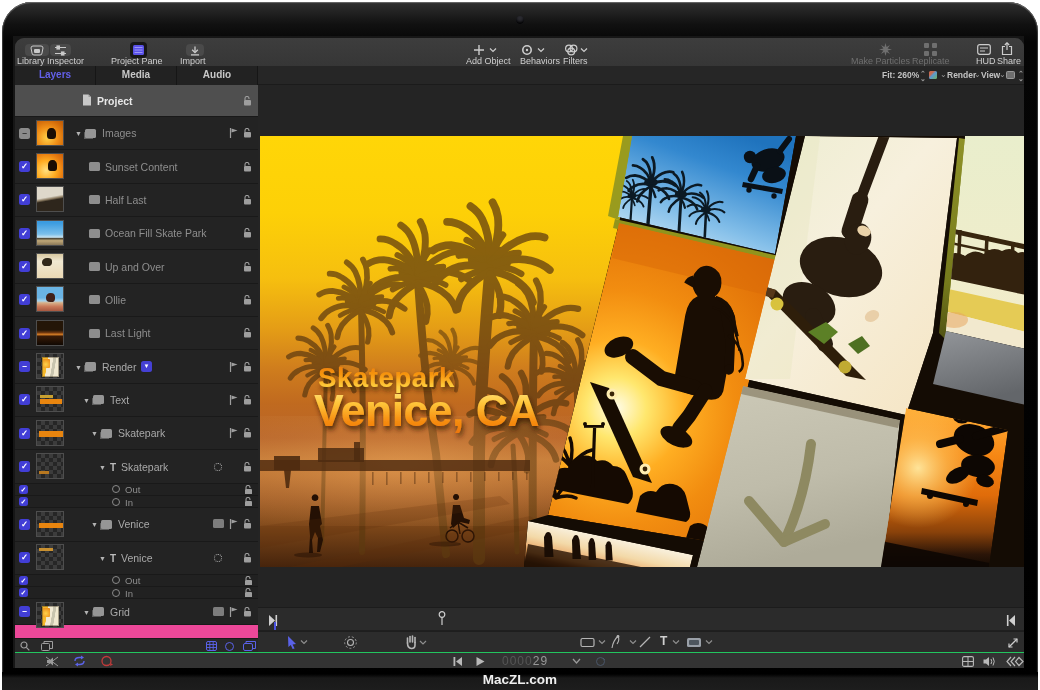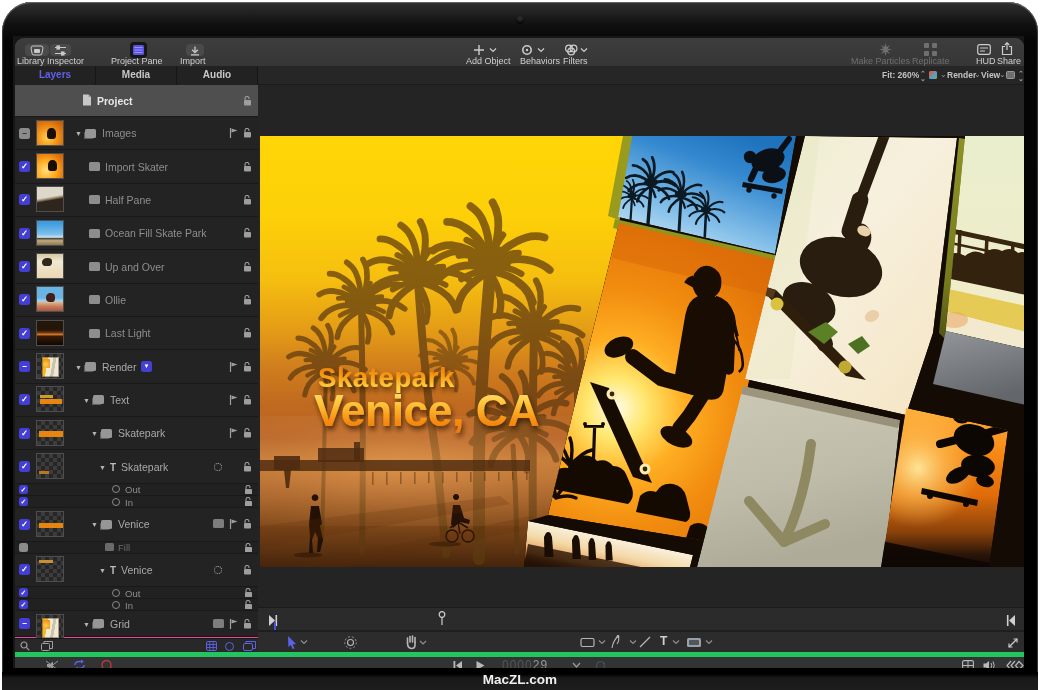--- a/index.html
+++ b/index.html
@@ -48,21 +48,21 @@
 .t-ollie::after{content:"";position:absolute;left:9px;top:6px;width:9px;height:9px;background:#402018;border-radius:50% 45% 40% 45%}
 .t-last{background:linear-gradient(#241608 38%,#7a3c10 50%,#e08428 55%,#381a06 64%,#100802)}
 .stick{position:absolute;left:5px;top:3px;width:17px;height:20px;background:linear-gradient(100deg,#f5b82a 30%,#f2ead4 32% 55%,#c8c4ae 57% 70%,#f0e8d0 72%);box-shadow:inset 0 0 0 1px rgba(60,50,30,.4)}
 .stick::after{content:"";position:absolute;left:1px;top:2px;width:7px;height:9px;background:radial-gradient(circle at 40% 60%,#ffd24a,#e88010);border-radius:1px}
 .tbar{position:absolute;background:#e8850f}
 
 #canvas{position:absolute;left:243px;top:47px;width:766px;height:522px;background:#242424;overflow:hidden}
 #art{position:absolute;left:2px;top:51px;width:766px;height:431px}
 #ruler{position:absolute;left:243px;top:569px;width:766px;height:24px;background:#2b2b2b;border-top:1px solid #1c1c1c}
 #tools{position:absolute;left:243px;top:593px;width:766px;height:21px;background:#2c2c2c;border-top:1px solid #1e1e1e}
-#transport{position:absolute;left:0;top:614px;width:1009px;height:16px;background:#333;border-top:5px solid #22c55e}
+#transport{position:absolute;left:0;top:614px;width:1009px;height:16px;background:#333;border-top:1px solid #22c55e}
 #maczl{position:absolute;left:2px;top:672px;width:1036px;height:18px;text-align:center;font-size:13.5px;font-weight:bold;color:#efefef;background:linear-gradient(#000 2px,#191919 6px,#1d1d1d)}
 svg{display:block}
 </style></head><body>
 <div id="laptop"></div>
 <div id="cam"></div>
 <div id="screen">
     <div id="win">
 <div id="tabs">
         <div class="act">Layers</div>
         <div>Media</div>
@@ -208,32 +208,32 @@
           <svg class="lock" width="9" height="10">
             <use href="#lk"></use>
           </svg>
 </div>
 <div class="row rn">
  <div class="cb">✓</div>
           <div class="thumb">
             <div class="ph t-sun"></div>
           </div>
  <div class="iic" style="left:74px"></div>
-          <div class="nm nmd" style="left:90px">Import Skater</div>
+          <div class="nm nmd" style="left:90px">Sunset Content</div>
  <svg class="lock" width="9" height="10">
             <use href="#lk"></use>
           </svg>
 </div>
 <div class="row rn">
  <div class="cb">✓</div>
           <div class="thumb">
             <div class="ph t-half"></div>
           </div>
  <div class="iic" style="left:74px"></div>
-          <div class="nm nmd" style="left:90px">Half Pane</div>
+          <div class="nm nmd" style="left:90px">Half Last</div>
  <svg class="lock" width="9" height="10">
             <use href="#lk"></use>
           </svg>
 </div>
 <div class="row rn">
  <div class="cb">✓</div>
           <div class="thumb">
             <div class="ph t-ocean"></div>
           </div>
  <div class="iic" style="left:74px"></div>
@@ -357,28 +357,20 @@
             <div class="tbar" style="left:2px;top:11px;width:25px;height:5px"></div>
           </div>
  <div class="arr" style="left:76px">▼</div>
           <div class="gic" style="left:86px"></div>
           <div class="nm" style="left:103px">Venice</div>
  <div class="bicon"></div>
  <svg class="flag" width="9" height="10">
             <use href="#fl"></use>
           </svg>
           <svg class="lock" width="9" height="10">
-            <use href="#lk"></use>
-          </svg>
-</div>
-<div class="row rs">
- <div class="cb cbg" style="width:9px;height:9px;margin-top:-4.5px;line-height:9px;font-size:7px"></div>
- <div class="iic" style="left:90px;width:9px;height:8px;background:#6a6a6a"></div>
-          <div class="nm" style="left:103px;font-size:9.5px;color:#6a6a6a">Fill</div>
- <svg class="lock" style="margin-top:-4.5px" width="8" height="9">
             <use href="#lk"></use>
           </svg>
 </div>
 <div class="row rn">
  <div class="cb">✓</div>
           <div class="thumb">
             <div class="tbar" style="left:2px;top:3px;width:14px;height:3px;background:#c89030"></div>
           </div>
  <div class="arr" style="left:84px">▼</div>
           <div style="position:absolute;left:95px;top:50%;transform:translateY(-50%);font-size:10px;color:#bbb;font-weight:bold">T</div>

